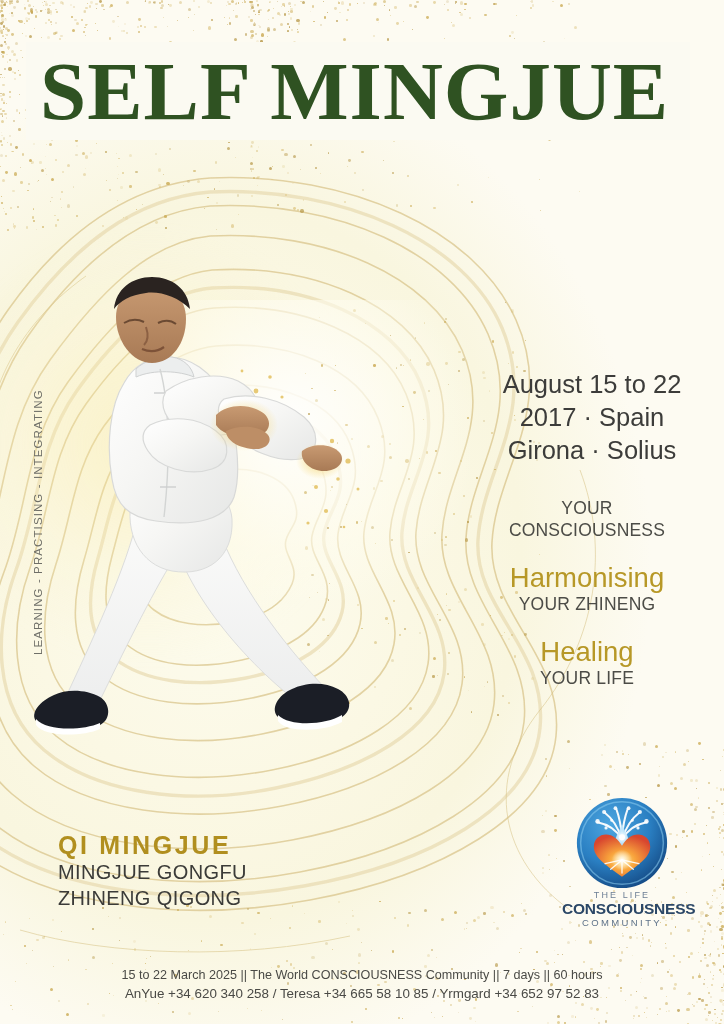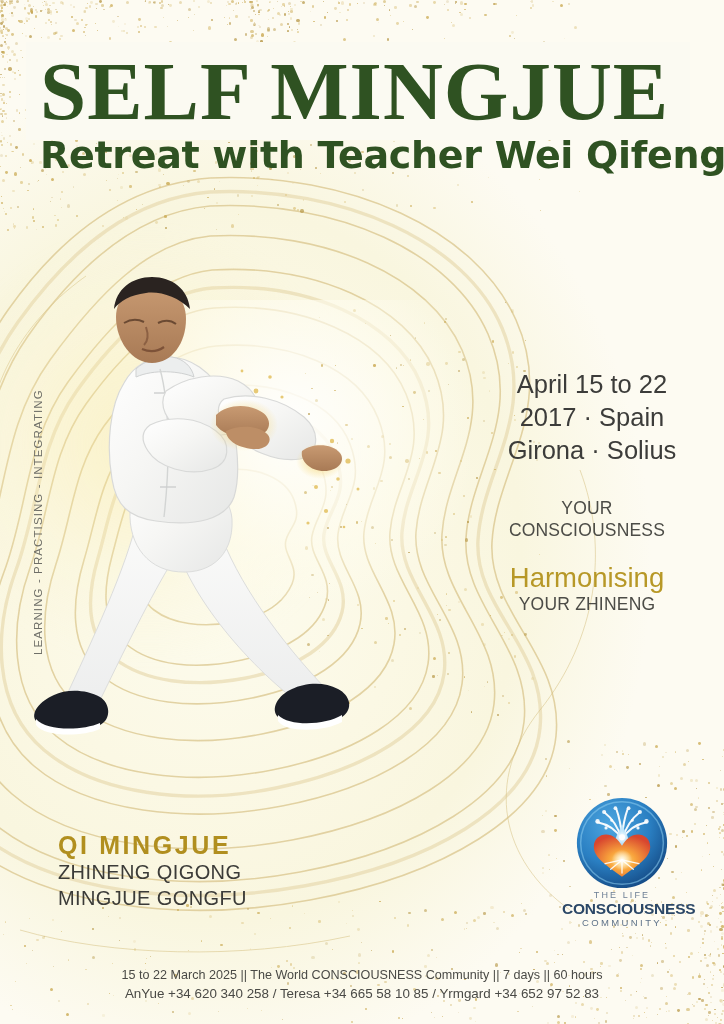--- a/index.html
+++ b/index.html
@@ -1839,47 +1839,50 @@
         <circle cx="338" cy="224" r="1.5"></circle>
           <circle cx="306" cy="246" r="2.1"></circle>
         <circle cx="288" cy="258" r="1.6"></circle>
           <circle cx="324" cy="262" r="1.3"></circle>
       </g>
     </svg>
   </div>
 
   <div class="title-panel"></div>
   <div class="title-main">SELF MINGJUE</div>
-  <div class="title-sub">Retreat with Teacher Wei Qifeng</div>
 
   <div class="vertical-tag">
     <span class="vt-inner">LEARNING - PRACTISING - INTEGRATING</span>
   </div>
 
   <div class="when">
-    <span class="wl">April 15 to 22</span>
+    <span class="wl">August 15 to 22</span>
     <span class="wl">2017 · Spain</span>
     <span class="wl">Girona · Solius</span>
   </div>
 
   <div class="benefits">
     <div class="benefit">
       <span class="b-sub">YOUR</span>
       <span class="b-sub">CONSCIOUSNESS</span>
     </div>
     <div class="benefit">
       <span class="b-head">Harmonising</span>
       <span class="b-sub">YOUR ZHINENG</span>
     </div>
+    <div class="benefit">
+      <span class="b-head">Healing</span>
+      <span class="b-sub">YOUR LIFE</span>
+    </div>
   </div>
 
   <div class="qi-block">
     <span class="qi-title">QI MINGJUE</span>
+    <span class="qi-line">MINGJUE GONGFU</span>
     <span class="qi-line">ZHINENG QIGONG</span>
-    <span class="qi-line">MINGJUE GONGFU</span>
   </div>
 
   <div class="logo">
     <svg class="logo-mark" viewBox="0 0 100 100" aria-hidden="true">
       <defs>
         <radialGradient id="orb" cx="38%" cy="30%" r="78%">
           <stop offset="0%" stop-color="#4da6e0"></stop>
           <stop offset="55%" stop-color="#2a7fc2"></stop>
           <stop offset="100%" stop-color="#12447e"></stop>
         </radialGradient>

